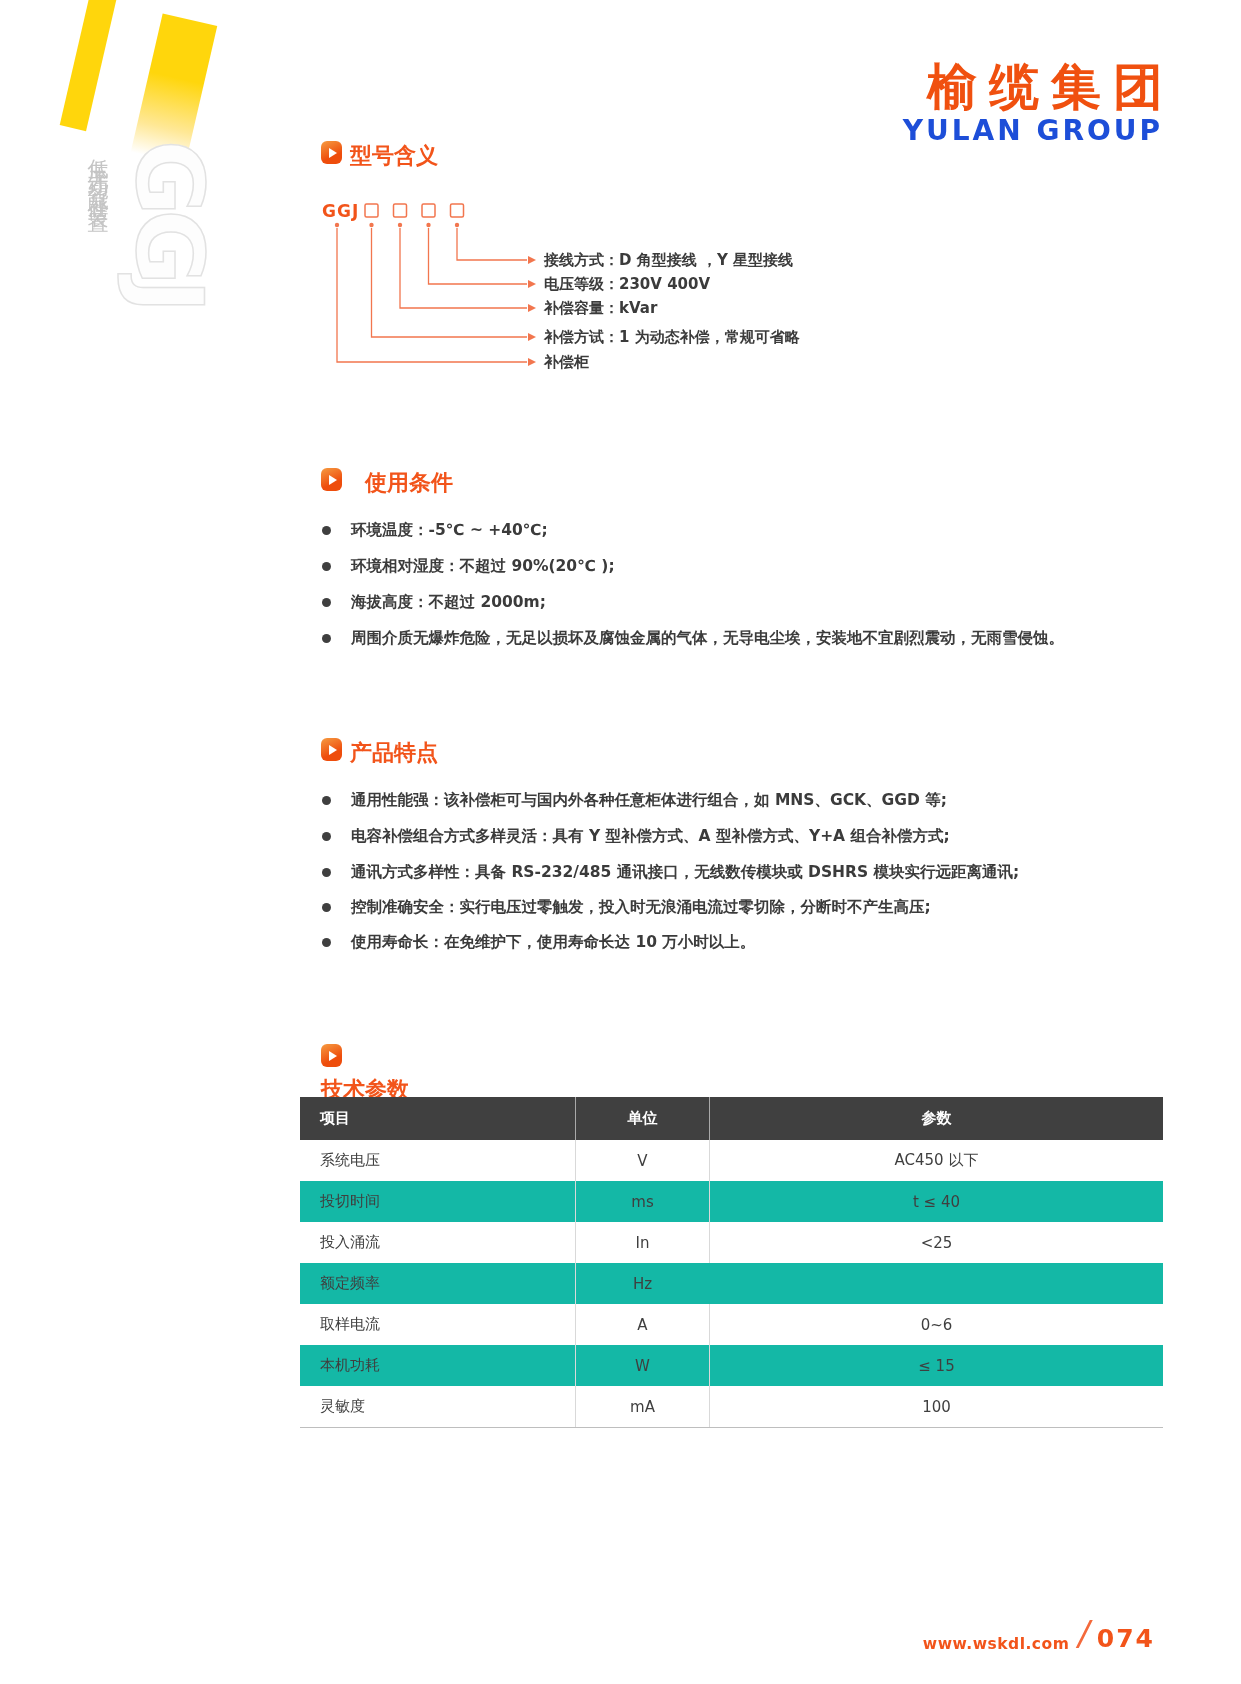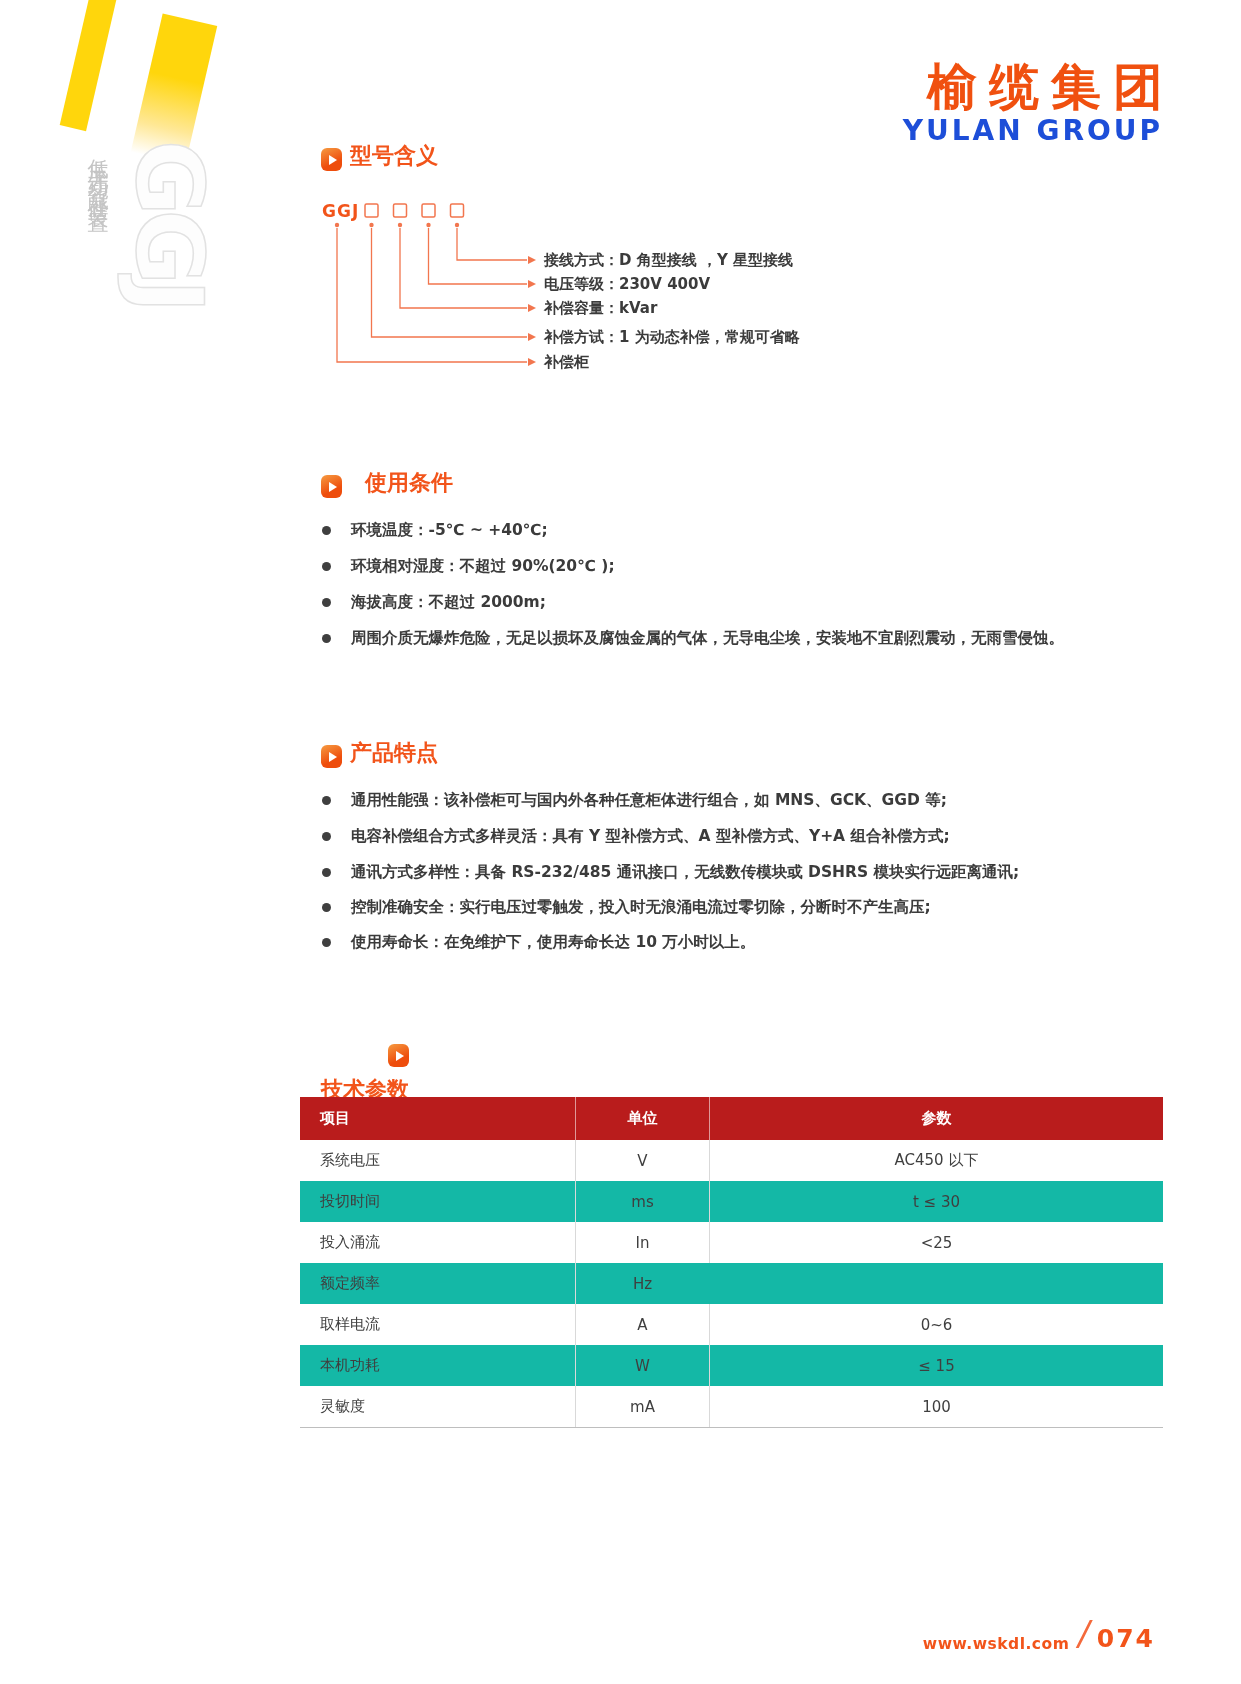--- a/index.html
+++ b/index.html
@@ -20,40 +20,40 @@
   .ggj-wm  { position:absolute; left:122px; top:140px; writing-mode:vertical-rl;
              font-size:92px; font-weight:bold; color:#FDFDFD;
              -webkit-text-stroke:1.5px #E2E2E2; letter-spacing:-6px; line-height:1; }
 
   
   .logo { position:absolute; top:62px; right:78px; text-align:right; }
   .logo-cn { font-size:50px; font-weight:800; color:#F0500F; letter-spacing:12px; margin-right:-12px; line-height:1.0; }
   .logo-en { font-size:28px; font-weight:600; color:#1d4ed8; letter-spacing:3px; margin-top:2px;text-align:center; }
 
   
-  .section { position:absolute; left:321px; display:flex; align-items:flex-end; gap:8px; }
+  .section { position:absolute; left:321px; display:flex; align-items:flex-start; gap:8px; }
   .badge { width:21px; height:23px; border-radius:6px; flex:0 0 auto;
            background:linear-gradient(155deg,#F69C42 0%,#EE4D0C 65%);
            display:flex; align-items:center; justify-content:center; }
   .badge .tri { width:0; height:0; border-left:8px solid #fff;
                 border-top:5px solid transparent; border-bottom:5px solid transparent; margin-left:2px; }
   .section-title { font-size:22px; font-weight:600; color:#F2541A; }
 
   
   .diagram { position:absolute; left:300px; top:192px; }
 
   
   .bullet { position:absolute; left:322px; display:flex; align-items:flex-start; gap:20px; }
   .dot { width:9px; height:9px; border-radius:50%; background:#3F3F3F; margin-top:7px; flex:0 0 auto; }
   .bullet-text { font-size:15.5px; font-weight:600; color:#3B3B3B; line-height:22px; white-space:nowrap; }
 
   
   .spec-table { position:absolute; left:300px; top:1097px; width:863px; border-bottom:1px solid #BEBEBE; }
   .tr { display:grid; grid-template-columns:275px 134px 454px; }
-  .tr.head { height:43px; background:#b91c1c; }
+  .tr.head { height:43px; background:#404040; }
   .tr.body { height:41px; }
   .tr.alt  { background:#14b8a6; }
   .th, .td { display:flex; align-items:center; justify-content:center; font-size:15px; }
   .th { color:#ffffff; font-weight:600; }
   .td { color:#3F3F3F; font-weight:500; }
   .th.first, .td.first { justify-content:flex-start; padding-left:20px; }
   .th + .th { border-left:1px solid rgba(255,255,255,0.55); }
   .td + .td { border-left:1px solid #D9D9D9; }
 
   
@@ -187,21 +187,21 @@
       <div class="th">参数</div>
     </div>
     <div class="tr body">
       <div class="td first">系统电压</div>
       <div class="td">V</div>
       <div class="td">AC450 以下</div>
     </div>
     <div class="tr body alt">
       <div class="td first">投切时间</div>
       <div class="td">ms</div>
-      <div class="td">t ≤ 30</div>
+      <div class="td">t ≤ 40</div>
     </div>
     <div class="tr body">
       <div class="td first">投入涌流</div>
       <div class="td">In</div>
       <div class="td">&lt;25</div>
     </div>
     <div class="tr body alt">
       <div class="td first">额定频率</div>
       <div class="td">Hz</div>
     </div>

